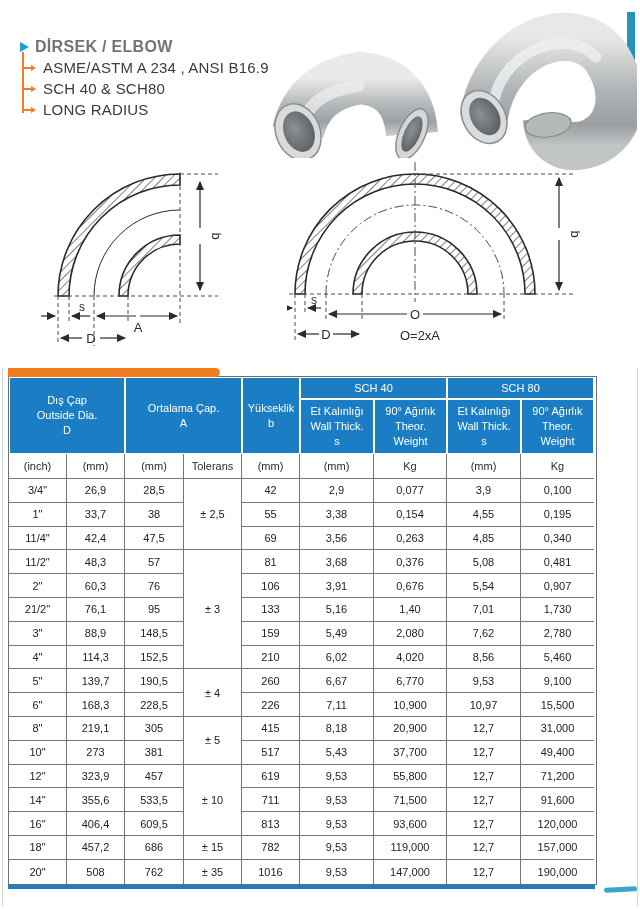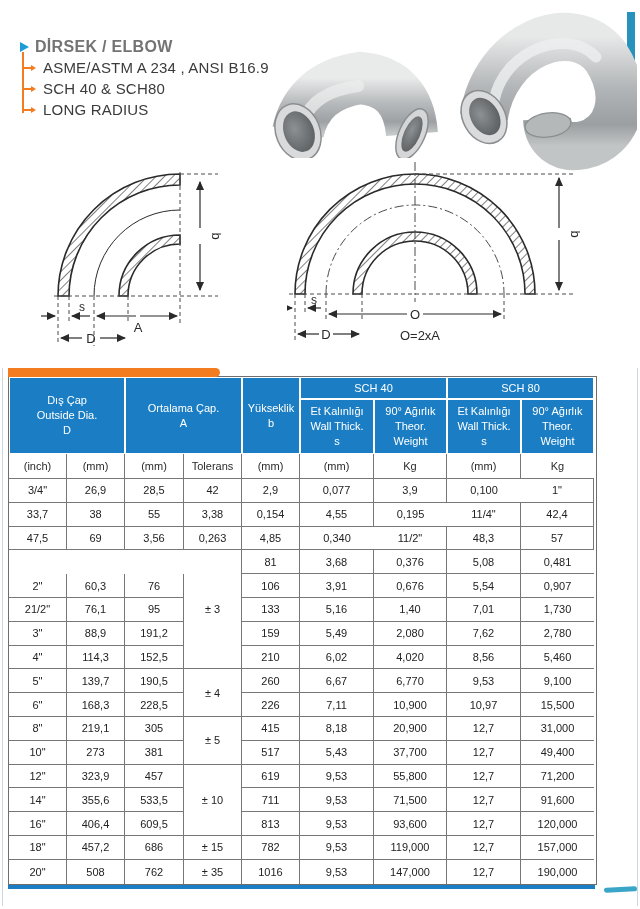--- a/index.html
+++ b/index.html
@@ -253,20 +253,21 @@
     <div class="uc">(mm)</div>
     <div class="uc">Kg</div>
     <div class="uc">(mm)</div>
     <div class="uc c9">Kg</div>
   </div>
 
   <div class="dgrid" id="data-grid">
       <div class="dc c1">3/4"</div>
       <div class="dc c2">26,9</div>
       <div class="dc c3">28,5</div>
+      <div class="dc c4 tol" style="grid-row: span 3;">± 2,5</div>
       <div class="dc c5">42</div>
       <div class="dc c6">2,9</div>
       <div class="dc c7">0,077</div>
       <div class="dc c8">3,9</div>
       <div class="dc c9">0,100</div>
       <div class="dc c1">1"</div>
       <div class="dc c2">33,7</div>
       <div class="dc c3">38</div>
       <div class="dc c5">55</div>
       <div class="dc c6">3,38</div>
@@ -301,21 +302,21 @@
       <div class="dc c1">21/2"</div>
       <div class="dc c2">76,1</div>
       <div class="dc c3">95</div>
       <div class="dc c5">133</div>
       <div class="dc c6">5,16</div>
       <div class="dc c7">1,40</div>
       <div class="dc c8">7,01</div>
       <div class="dc c9">1,730</div>
       <div class="dc c1">3"</div>
       <div class="dc c2">88,9</div>
-      <div class="dc c3">191,2</div>
+      <div class="dc c3">148,5</div>
       <div class="dc c5">159</div>
       <div class="dc c6">5,49</div>
       <div class="dc c7">2,080</div>
       <div class="dc c8">7,62</div>
       <div class="dc c9">2,780</div>
       <div class="dc c1">4"</div>
       <div class="dc c2">114,3</div>
       <div class="dc c3">152,5</div>
       <div class="dc c5">210</div>
       <div class="dc c6">6,02</div>

